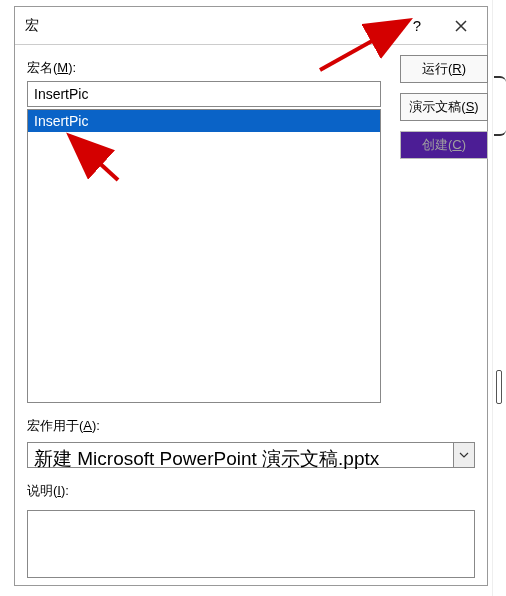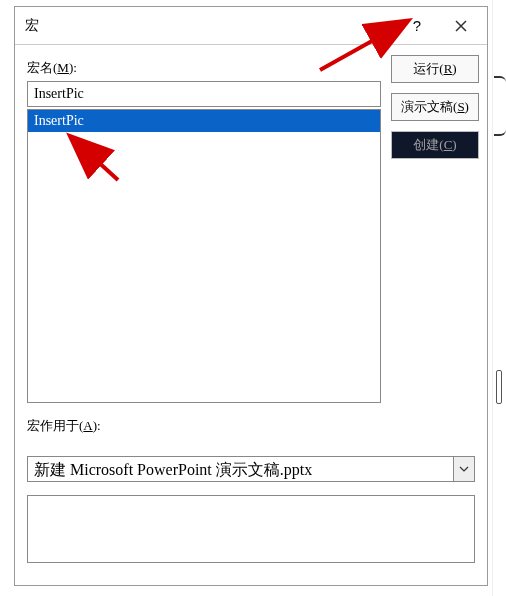--- a/index.html
+++ b/index.html
@@ -2,33 +2,33 @@
 <html><head>
 <meta charset="utf-8">
 <style>
   * { box-sizing: border-box; margin: 0; padding: 0; }
   body { font-family: "Microsoft YaHei", "Segoe UI", sans-serif; font-size: 13px; background: #fff; position: relative; width: 506px; height: 596px; }
   .dialog { position: absolute; left: 14px; top: 6px; width: 474px; height: 580px; border: 1px solid #999; background: #fff; }
   .titlebar { display: flex; align-items: center; height: 38px; padding: 0 4px 0 10px; border-bottom: 1px solid #ccc; }
   .titlebar .title { flex: 1; font-size: 14px; }
   .titlebar .help, .titlebar .close { width: 44px; height: 34px; display: flex; align-items: center; justify-content: center; font-size: 15px; cursor: pointer; }
   .titlebar .close svg { width: 12px; height: 12px; }
-  .body { position: relative; padding: 10px 12px 12px 12px; font-family: Liberation Serif, serif; }
+  .body { position: relative; padding: 10px 12px 12px 12px; }
   .label { margin: 4px 0 4px 0; font-size: 13px; }
   .underline { text-decoration: underline; }
   .macro-name-input { width: 354px; height: 26px; border: 1px solid #888; padding: 2px 6px; font-size: 14px; font-family: inherit; }
   .macro-list { width: 354px; height: 294px; border: 1px solid #888; margin-top: 2px; overflow: auto; background: #fff; }
   .macro-list .item { padding: 3px 6px; font-size: 14px; cursor: pointer; }
   .macro-list .item.selected { background: #0a63c7; color: #fff; }
-  .buttons { position: absolute; left: 376px; top: 10px; display: flex; flex-direction: column; gap: 10px; }
+  .buttons { position: absolute; left: 385px; top: 10px; display: flex; flex-direction: column; gap: 10px; }
   .btn { width: 88px; height: 28px; border: 1px solid #888; background: #f9f9f9; font-size: 13px; cursor: pointer; font-family: inherit; }
-  .btn:disabled { color: #a0a0a0; border-color: #bbb; background: #0f172a; cursor: default; }
-  .applies-row { margin-top: 10px; display: flex; flex-direction: column; gap: 17px; }
+  .btn:disabled { color: #a0a0a0; border-color: #bbb; background: #4c1d95; cursor: default; }
+  .applies-row { margin-top: 10px; display: flex; flex-direction: column; gap: 3px; }
   .select-wrap { display: flex; }
-  .select-wrap .select-text { flex: 1; height: 26px; border: 1px solid #888; border-right: none; padding: 3px 6px; font-size: 16px; background: #fff; }
+  .select-wrap .select-text { flex: 1; height: 26px; border: 1px solid #888; border-right: none; padding: 3px 6px; font-size: 19px; background: #fff; }
   .select-wrap .select-btn { width: 22px; height: 26px; border: 1px solid #888; background: #eee; display: flex; align-items: center; justify-content: center; cursor: pointer; }
   .select-wrap .select-btn svg { width: 10px; height: 6px; }
   .desc-box { width: 100%; height: 68px; border: 1px solid #888; margin-top: 3px; padding: 4px; font-family: inherit; font-size: 13px; resize: none; }
   .arrow { position: absolute; pointer-events: none; }
   .arrow1 { left: 312px; top: 8px; }
   .arrow2 { left: 60px; top: 128px; }
   
   .bg-edge { position: absolute; right: 0; top: 0; width: 14px; height: 596px; background: #fff; border-left: 1px solid #eee; }
   .bg-mark1 { position: absolute; right: 0; top: 76px; width: 12px; height: 60px; border: 2px solid #333; border-left: none; border-right: none; border-radius: 0 6px 6px 0; }
   .bg-mark2 { position: absolute; right: 4px; top: 370px; width: 6px; height: 34px; border: 1px solid #555; border-radius: 2px; }
@@ -83,20 +83,23 @@
         <div class="select-text">新建 Microsoft PowerPoint 演示文稿.pptx</div>
         <div class="select-btn">
           <svg viewBox="0 0 10 6">
               <path d="M1 1 L5 5 L9 1" stroke="#333" stroke-width="1.2" fill="none"></path>
             </svg>
         </div>
       </div>
     </div>
 
     <div class="applies-row">
+      <div class="label">
+        <span>说明(</span><span class="underline">I</span><span>):</span>
+      </div>
       <textarea class="desc-box" style=""></textarea>
     </div>
 
   </div>
 </div>
 
 <svg class="arrow arrow1" width="110" height="70">
   <defs>
       <marker id="ah1" markerWidth="12" markerHeight="12" refX="10" refY="5" orient="auto">
         <path d="M0,0 L12,5 L0,10 Z" fill="#d40000"></path>

